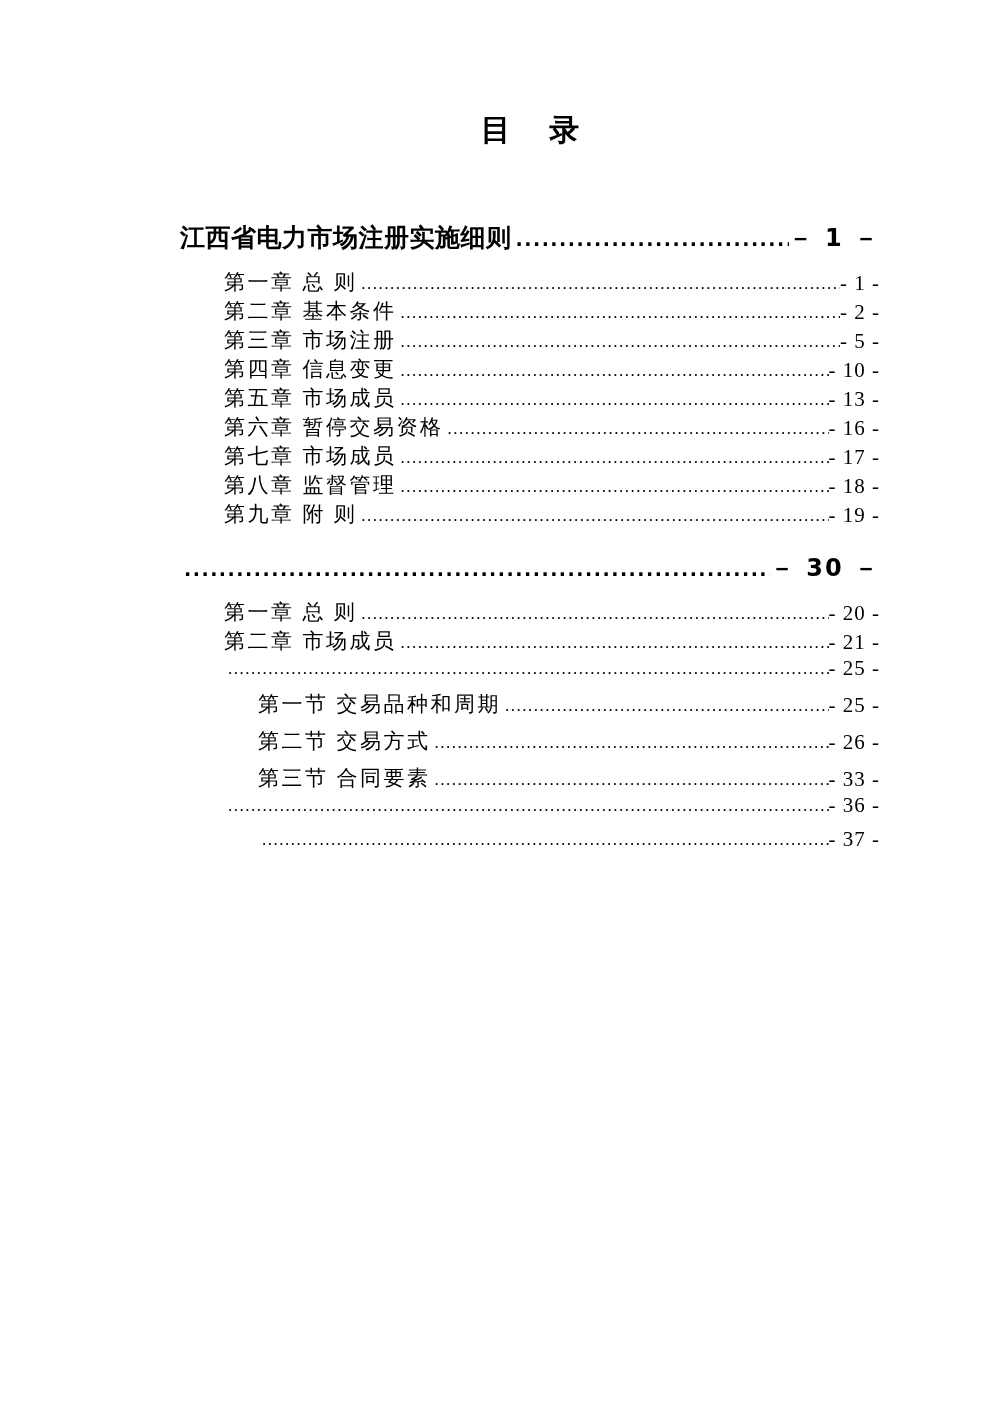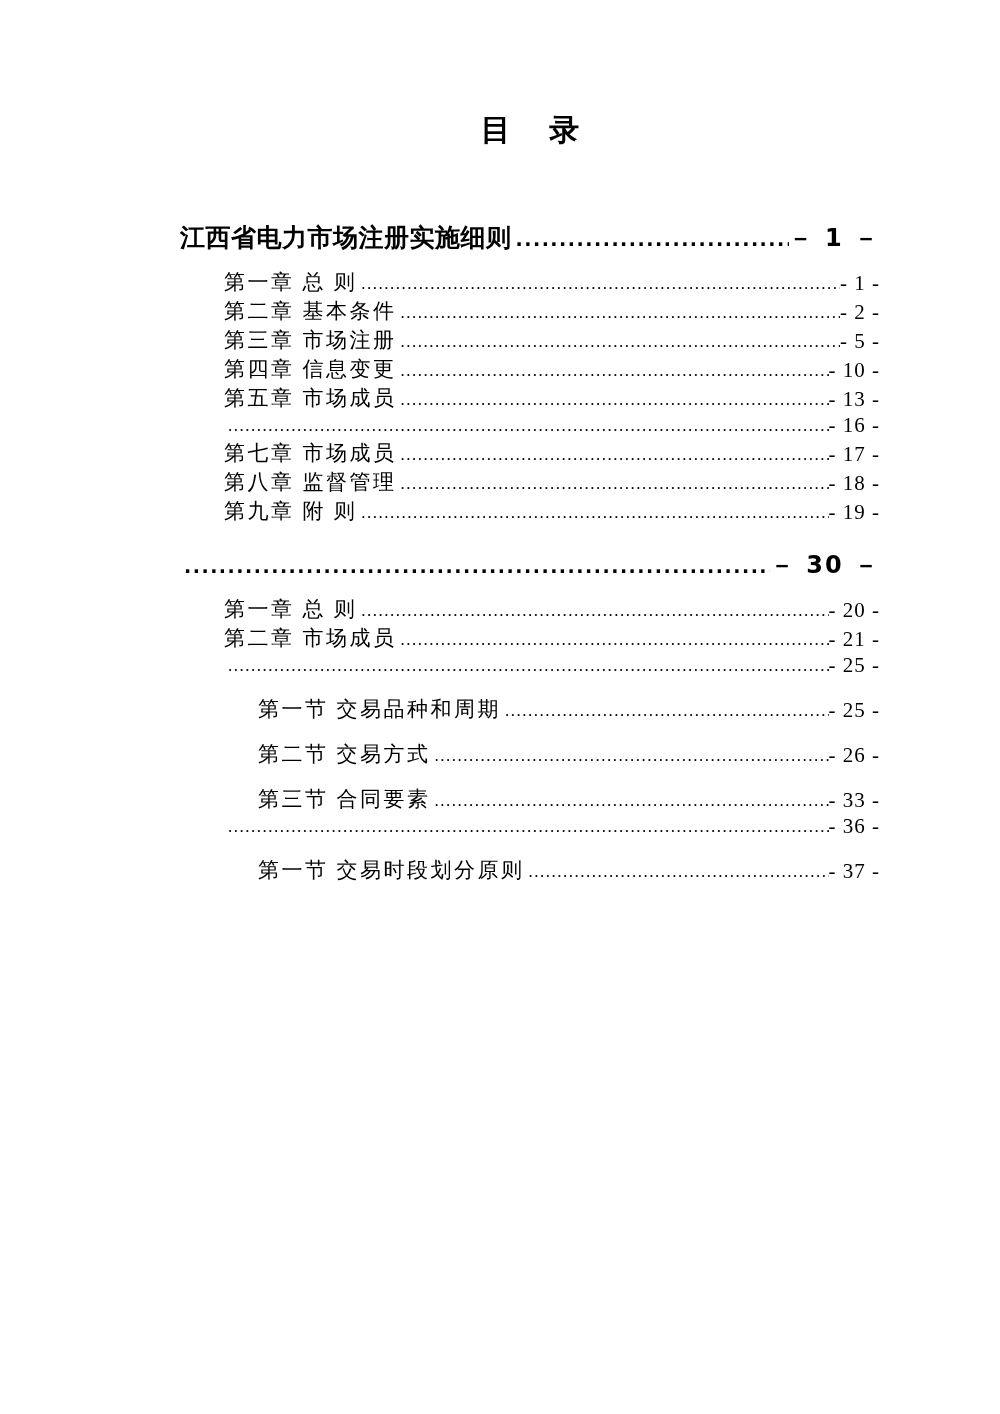--- a/index.html
+++ b/index.html
@@ -77,21 +77,21 @@
     font-size: 21px;
     margin: 1px 0 0 44px;
     width: calc(100% - 44px);
   }
   .lvl1 .label { letter-spacing: 2.5px; }
   .lvl1 .page-no { font-size: 21px; }
 
   
   .lvl2 {
     font-size: 21px;
-    margin: 17px 0 0 78px;
+    margin: 9px 0 0 78px;
     width: calc(100% - 78px);
   }
   .lvl2 .label { letter-spacing: 2.5px; }
   .lvl2 .page-no { font-size: 21px; }
 
   .chap-num { margin-right: 8px; }
 </style>
 </head>
 <body>
 
@@ -122,20 +122,21 @@
         <span class="label"><span class="chap-num">第四章</span><span>信息变更</span></span>
         <span class="dots">.......................................................................................................................</span>
         <span class="page-no">- 10 -</span>
       </div>
       <div class="toc-entry lvl1">
         <span class="label"><span class="chap-num">第五章</span><span>市场成员</span></span>
         <span class="dots">.......................................................................................................................</span>
         <span class="page-no">- 13 -</span>
       </div>
       <div class="toc-entry lvl1">
+        <span class="label"><span class="chap-num">第六章</span><span>暂停交易资格</span></span>
         <span class="dots">.......................................................................................................................</span>
         <span class="page-no">- 16 -</span>
       </div>
       <div class="toc-entry lvl1">
         <span class="label"><span class="chap-num">第七章</span><span>市场成员</span></span>
         <span class="dots">.......................................................................................................................</span>
         <span class="page-no">- 17 -</span>
       </div>
       <div class="toc-entry lvl1">
         <span class="label"><span class="chap-num">第八章</span><span>监督管理</span></span>
@@ -178,18 +179,17 @@
       <div class="toc-entry lvl2">
         <span class="label"><span class="chap-num">第三节</span><span>合同要素</span></span>
         <span class="dots">.......................................................................................................................</span>
         <span class="page-no">- 33 -</span>
       </div>
       <div class="toc-entry lvl1">
         <span class="dots">.......................................................................................................................</span>
         <span class="page-no">- 36 -</span>
       </div>
       <div class="toc-entry lvl2">
-        <span class="label"><span class="chap-num">第一节</span><span>交易时段划分原则</span></span>
         <span class="dots">.......................................................................................................................</span>
         <span class="page-no">- 37 -</span>
       </div>
     </div>
 </div>
 
 </body></html>

